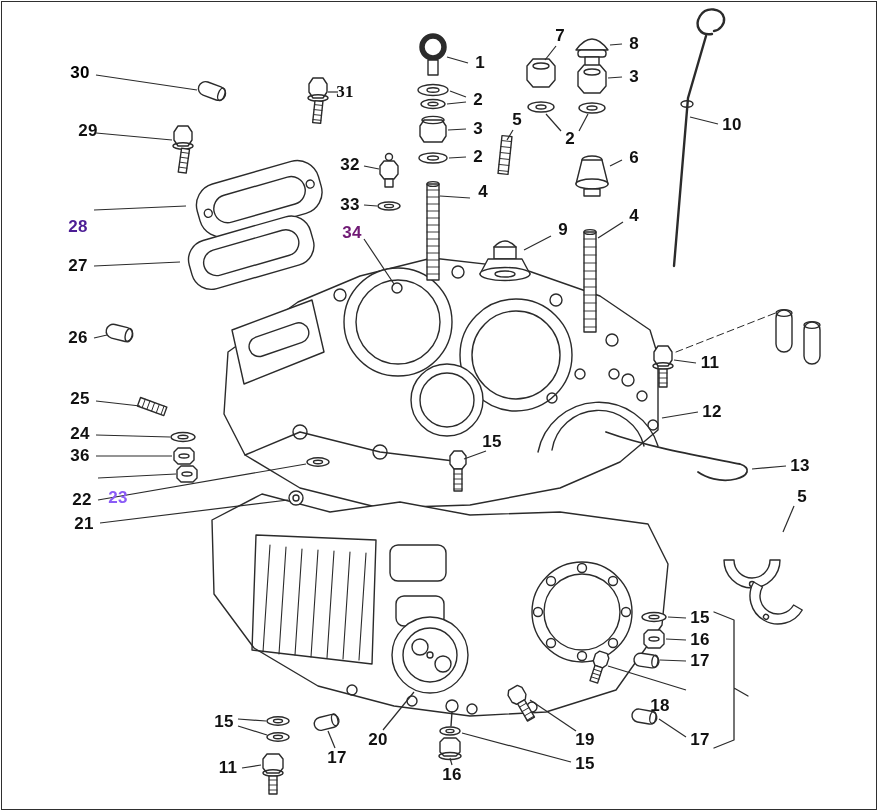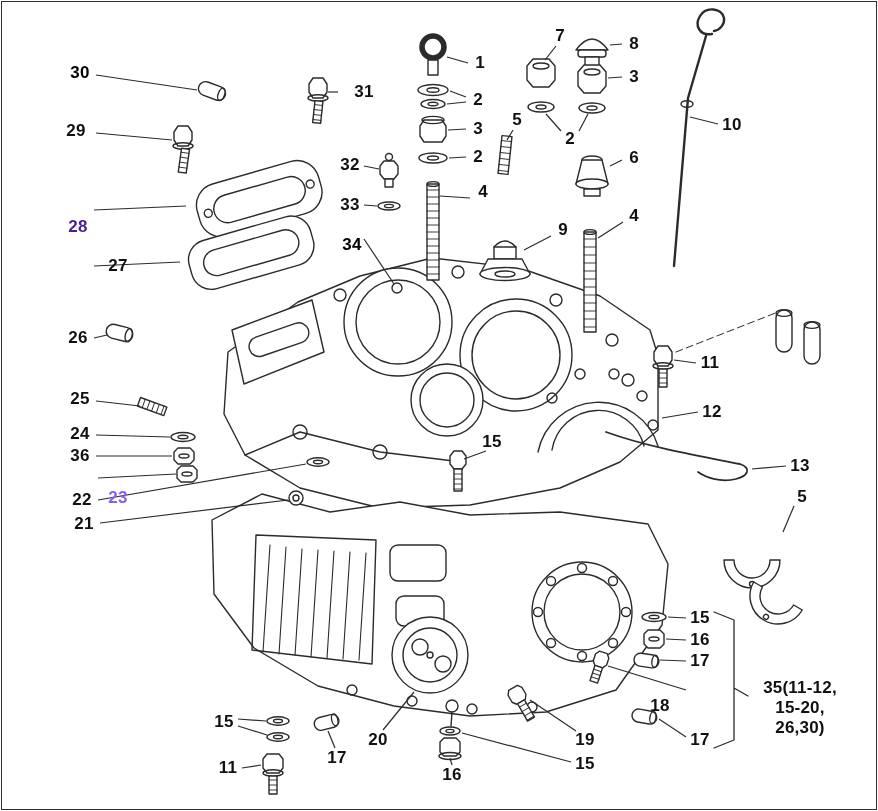--- a/index.html
+++ b/index.html
@@ -353,64 +353,59 @@
       <line x1="335" y1="748" x2="328" y2="731" stroke="#2b2b2b" stroke-width="1.2"></line>
       <line x1="238" y1="719" x2="266" y2="721" stroke="#2b2b2b" stroke-width="1.2"></line>
       <line x1="238" y1="726" x2="267" y2="735" stroke="#2b2b2b" stroke-width="1.2"></line>
       <line x1="242" y1="768" x2="261" y2="765" stroke="#2b2b2b" stroke-width="1.2"></line>
       <line x1="452" y1="765" x2="450" y2="758" stroke="#2b2b2b" stroke-width="1.2"></line>
       <line x1="686" y1="737" x2="659" y2="719" stroke="#2b2b2b" stroke-width="1.2"></line>
     </svg>
 
   <div class="callout-layer">
       <div class="callout" style="left: 80px; top: 73px; color: #000000;">30</div>
-      <div class="callout" style="left: 76px; top: 131px; color: rgb(17, 17, 17);">29</div>
+      <div class="callout" style="left: 88px; top: 131px; color: rgb(17, 17, 17);">29</div>
       <div class="callout" style="left: 78px; top: 227px; color: #4c1d95;">28</div>
-      <div class="callout" style="left: 78px; top: 266px; color: rgb(17, 17, 17); margin-left: 40px;">27</div>
+      <div class="callout" style="left: 78px; top: 266px; color: rgb(17, 17, 17);">27</div>
       <div class="callout" style="left: 78px; top: 338px; color: rgb(17, 17, 17);">26</div>
       <div class="callout" style="left: 80px; top: 399px; color: rgb(17, 17, 17);">25</div>
       <div class="callout" style="left: 80px; top: 434px; color: rgb(17, 17, 17);">24</div>
       <div class="callout" style="left: 80px; top: 456px; color: rgb(17, 17, 17);">36</div>
       <div class="callout" style="left: 82px; top: 498px; color: #8b5cf6; margin-left: 36px;">23</div>
       <div class="callout" style="left: 82px; top: 500px; color: rgb(17, 17, 17);">22</div>
       <div class="callout" style="left: 84px; top: 524px; color: rgb(17, 17, 17);">21</div>
-      <div class="callout" style="left: 364px; top: 92px; color: rgb(17, 17, 17);">31</div>
+      <div class="callout" style="left: 345px; top: 92px; color: rgb(17, 17, 17); font-family: Liberation Serif, serif;">31</div>
       <div class="callout" style="left: 480px; top: 63px; color: rgb(17, 17, 17);">1</div>
       <div class="callout" style="left: 478px; top: 100px; color: rgb(17, 17, 17);">2</div>
       <div class="callout" style="left: 478px; top: 129px; color: rgb(17, 17, 17);">3</div>
       <div class="callout" style="left: 478px; top: 157px; color: rgb(17, 17, 17);">2</div>
       <div class="callout" style="left: 517px; top: 120px; color: rgb(17, 17, 17);">5</div>
       <div class="callout" style="left: 560px; top: 36px; color: rgb(17, 17, 17);">7</div>
       <div class="callout" style="left: 634px; top: 44px; color: rgb(17, 17, 17);">8</div>
       <div class="callout" style="left: 634px; top: 77px; color: rgb(17, 17, 17);">3</div>
       <div class="callout" style="left: 570px; top: 139px; color: rgb(17, 17, 17);">2</div>
       <div class="callout" style="left: 634px; top: 158px; color: rgb(17, 17, 17);">6</div>
       <div class="callout" style="left: 732px; top: 125px; color: rgb(17, 17, 17);">10</div>
       <div class="callout" style="left: 483px; top: 192px; color: rgb(17, 17, 17);">4</div>
       <div class="callout" style="left: 563px; top: 230px; color: rgb(17, 17, 17);">9</div>
       <div class="callout" style="left: 634px; top: 216px; color: rgb(17, 17, 17);">4</div>
       <div class="callout" style="left: 350px; top: 165px; color: rgb(17, 17, 17);">32</div>
       <div class="callout" style="left: 350px; top: 205px; color: rgb(17, 17, 17);">33</div>
-      <div class="callout" style="left: 352px; top: 233px; color: #000000; margin-top: 12px;">34</div>
+      <div class="callout" style="left: 352px; top: 233px; color: #701a75;">34</div>
       <div class="callout" style="left: 710px; top: 363px; color: rgb(17, 17, 17);">11</div>
       <div class="callout" style="left: 712px; top: 412px; color: rgb(17, 17, 17);">12</div>
       <div class="callout" style="left: 800px; top: 466px; color: rgb(17, 17, 17);">13</div>
       <div class="callout" style="left: 802px; top: 497px; color: rgb(17, 17, 17);">5</div>
       <div class="callout" style="left: 492px; top: 442px; color: rgb(17, 17, 17);">15</div>
       <div class="callout" style="left: 700px; top: 618px; color: rgb(17, 17, 17);">15</div>
       <div class="callout" style="left: 700px; top: 640px; color: rgb(17, 17, 17);">16</div>
       <div class="callout" style="left: 700px; top: 661px; color: rgb(17, 17, 17);">17</div>
       <div class="callout" style="left: 660px; top: 692px; color: rgb(17, 17, 17); margin-top: 14px;">18</div>
       <div class="callout" style="left: 585px; top: 740px; color: rgb(17, 17, 17);">19</div>
       <div class="callout" style="left: 585px; top: 764px; color: rgb(17, 17, 17);">15</div>
       <div class="callout" style="left: 378px; top: 740px; color: rgb(17, 17, 17);">20</div>
       <div class="callout" style="left: 337px; top: 758px; color: rgb(17, 17, 17);">17</div>
       <div class="callout" style="left: 224px; top: 722px; color: rgb(17, 17, 17);">15</div>
       <div class="callout" style="left: 228px; top: 768px; color: rgb(17, 17, 17);">11</div>
       <div class="callout" style="left: 452px; top: 775px; color: rgb(17, 17, 17);">16</div>
       <div class="callout" style="left: 700px; top: 740px; color: rgb(17, 17, 17);">17</div>
-      <div class="callout" style="left: 800px; top: 708px; color: rgb(17, 17, 17);">
-        <div>35(11-12,</div>
-        <div>15-20,</div>
-        <div>26,30)</div>
-      </div>
     </div>
 </div>
 
 </body></html>

